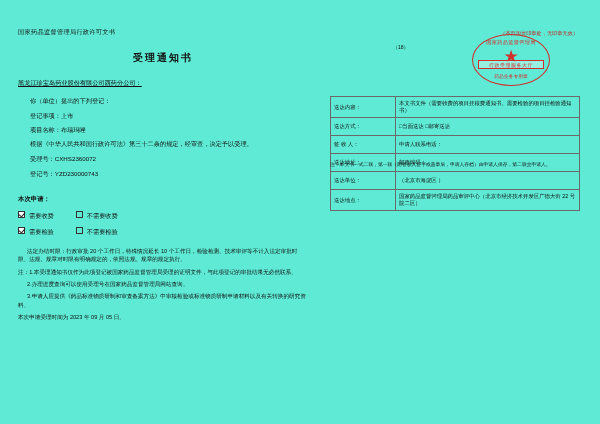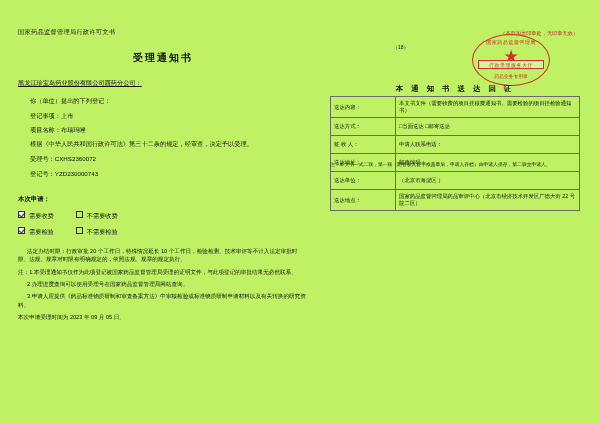--- a/index.html
+++ b/index.html
@@ -11,21 +11,21 @@
     height: 424px;
     background: #ffffff;
     font-family: "Liberation Sans", sans-serif;
     color: #1a1a1a;
     overflow: hidden;
   }
   .page {
     position: relative;
     width: 600px;
     height: 424px;
-    background: #bef264;
+    background: #5eead4;
   }
 
   
   .left-sheet {
     position: absolute;
     left: 18px;
     top: 28px;
     width: 290px;
     height: 360px;
   }
@@ -304,21 +304,20 @@
     <div class="seal">
       <div class="seal-ellipse"></div>
       <div class="seal-top-text">国家药品监督管理局</div>
       <div class="seal-star">★</div>
       <div class="seal-bar">
         <span>行政受理服务大厅</span>
       </div>
       <div class="seal-bottom-text">药品业务专用章</div>
     </div>
 
-    <div class="right-title">本 通 知 书 送 达 回 证</div>
 
     <table class="r-table">
       <tbody>
           <tr>
         <td class="lbl">送达内容：</td>
         <td class="val">本文书文件（需要收费的项目挂核费通知书、需要检验的项目挂检验通知书）</td>
       </tr>
       <tr>
         <td class="lbl">送达方式：</td>
         <td class="val">□当面送达           □邮寄送达</td>

